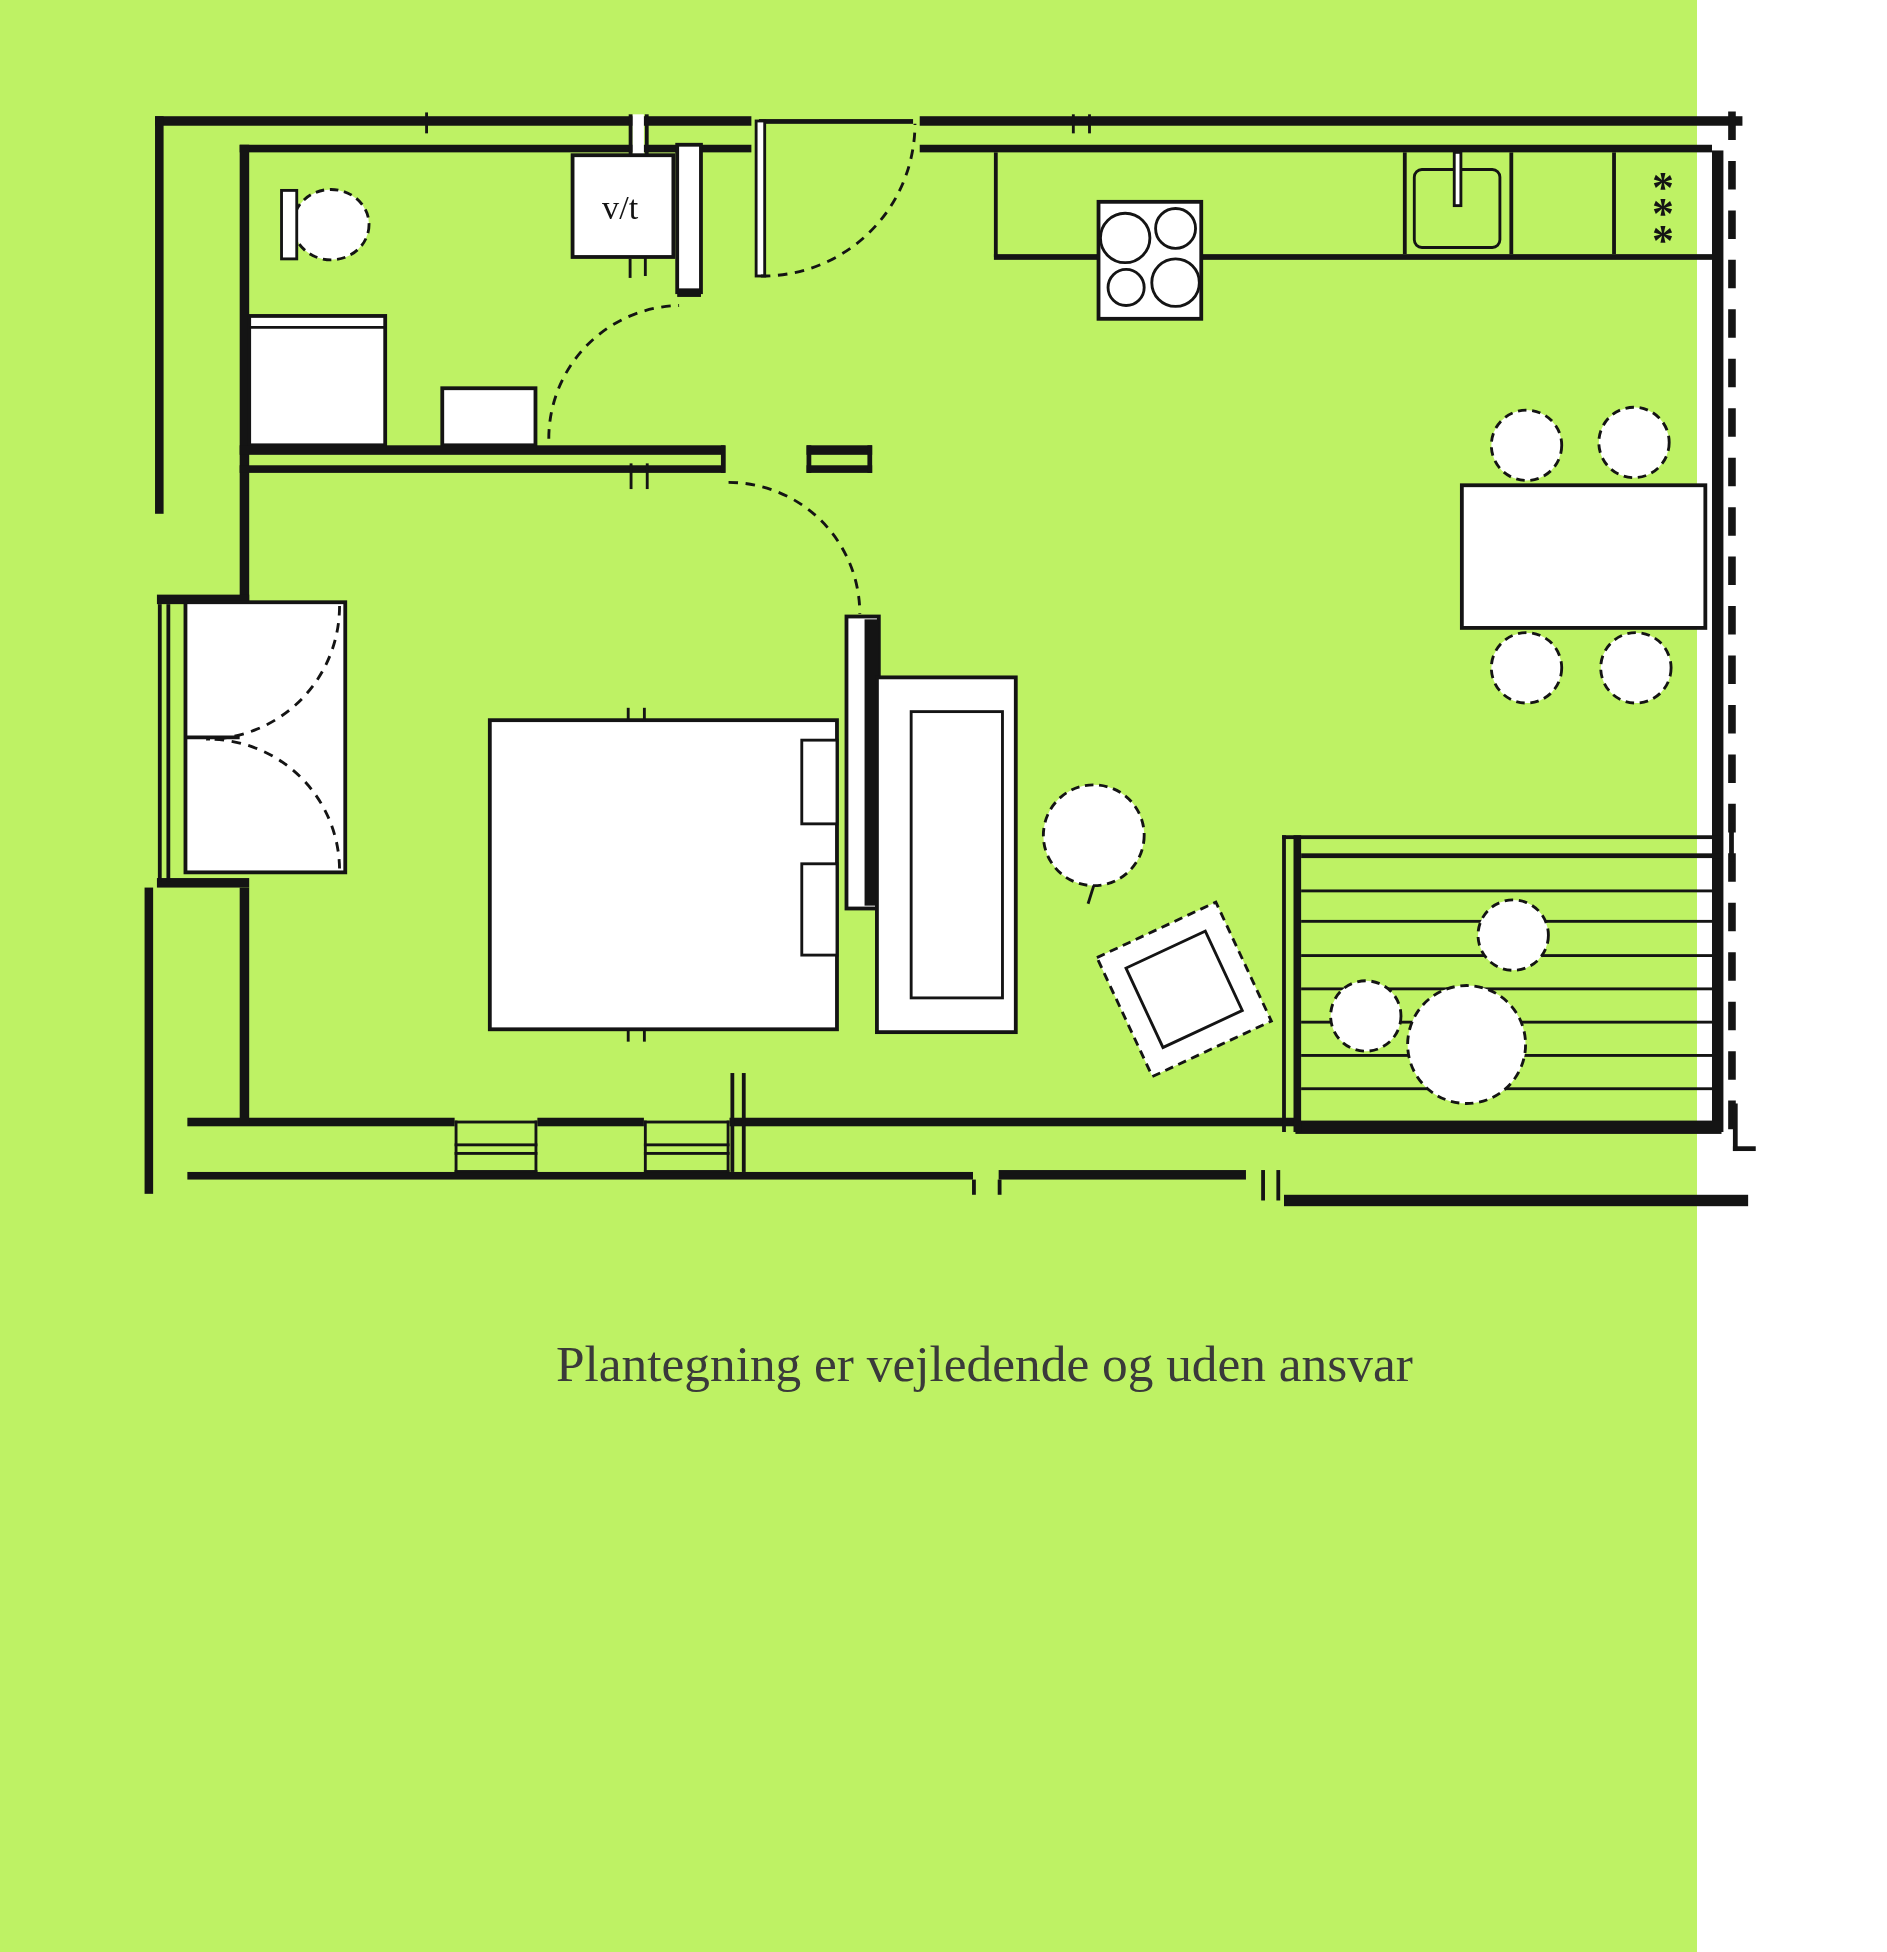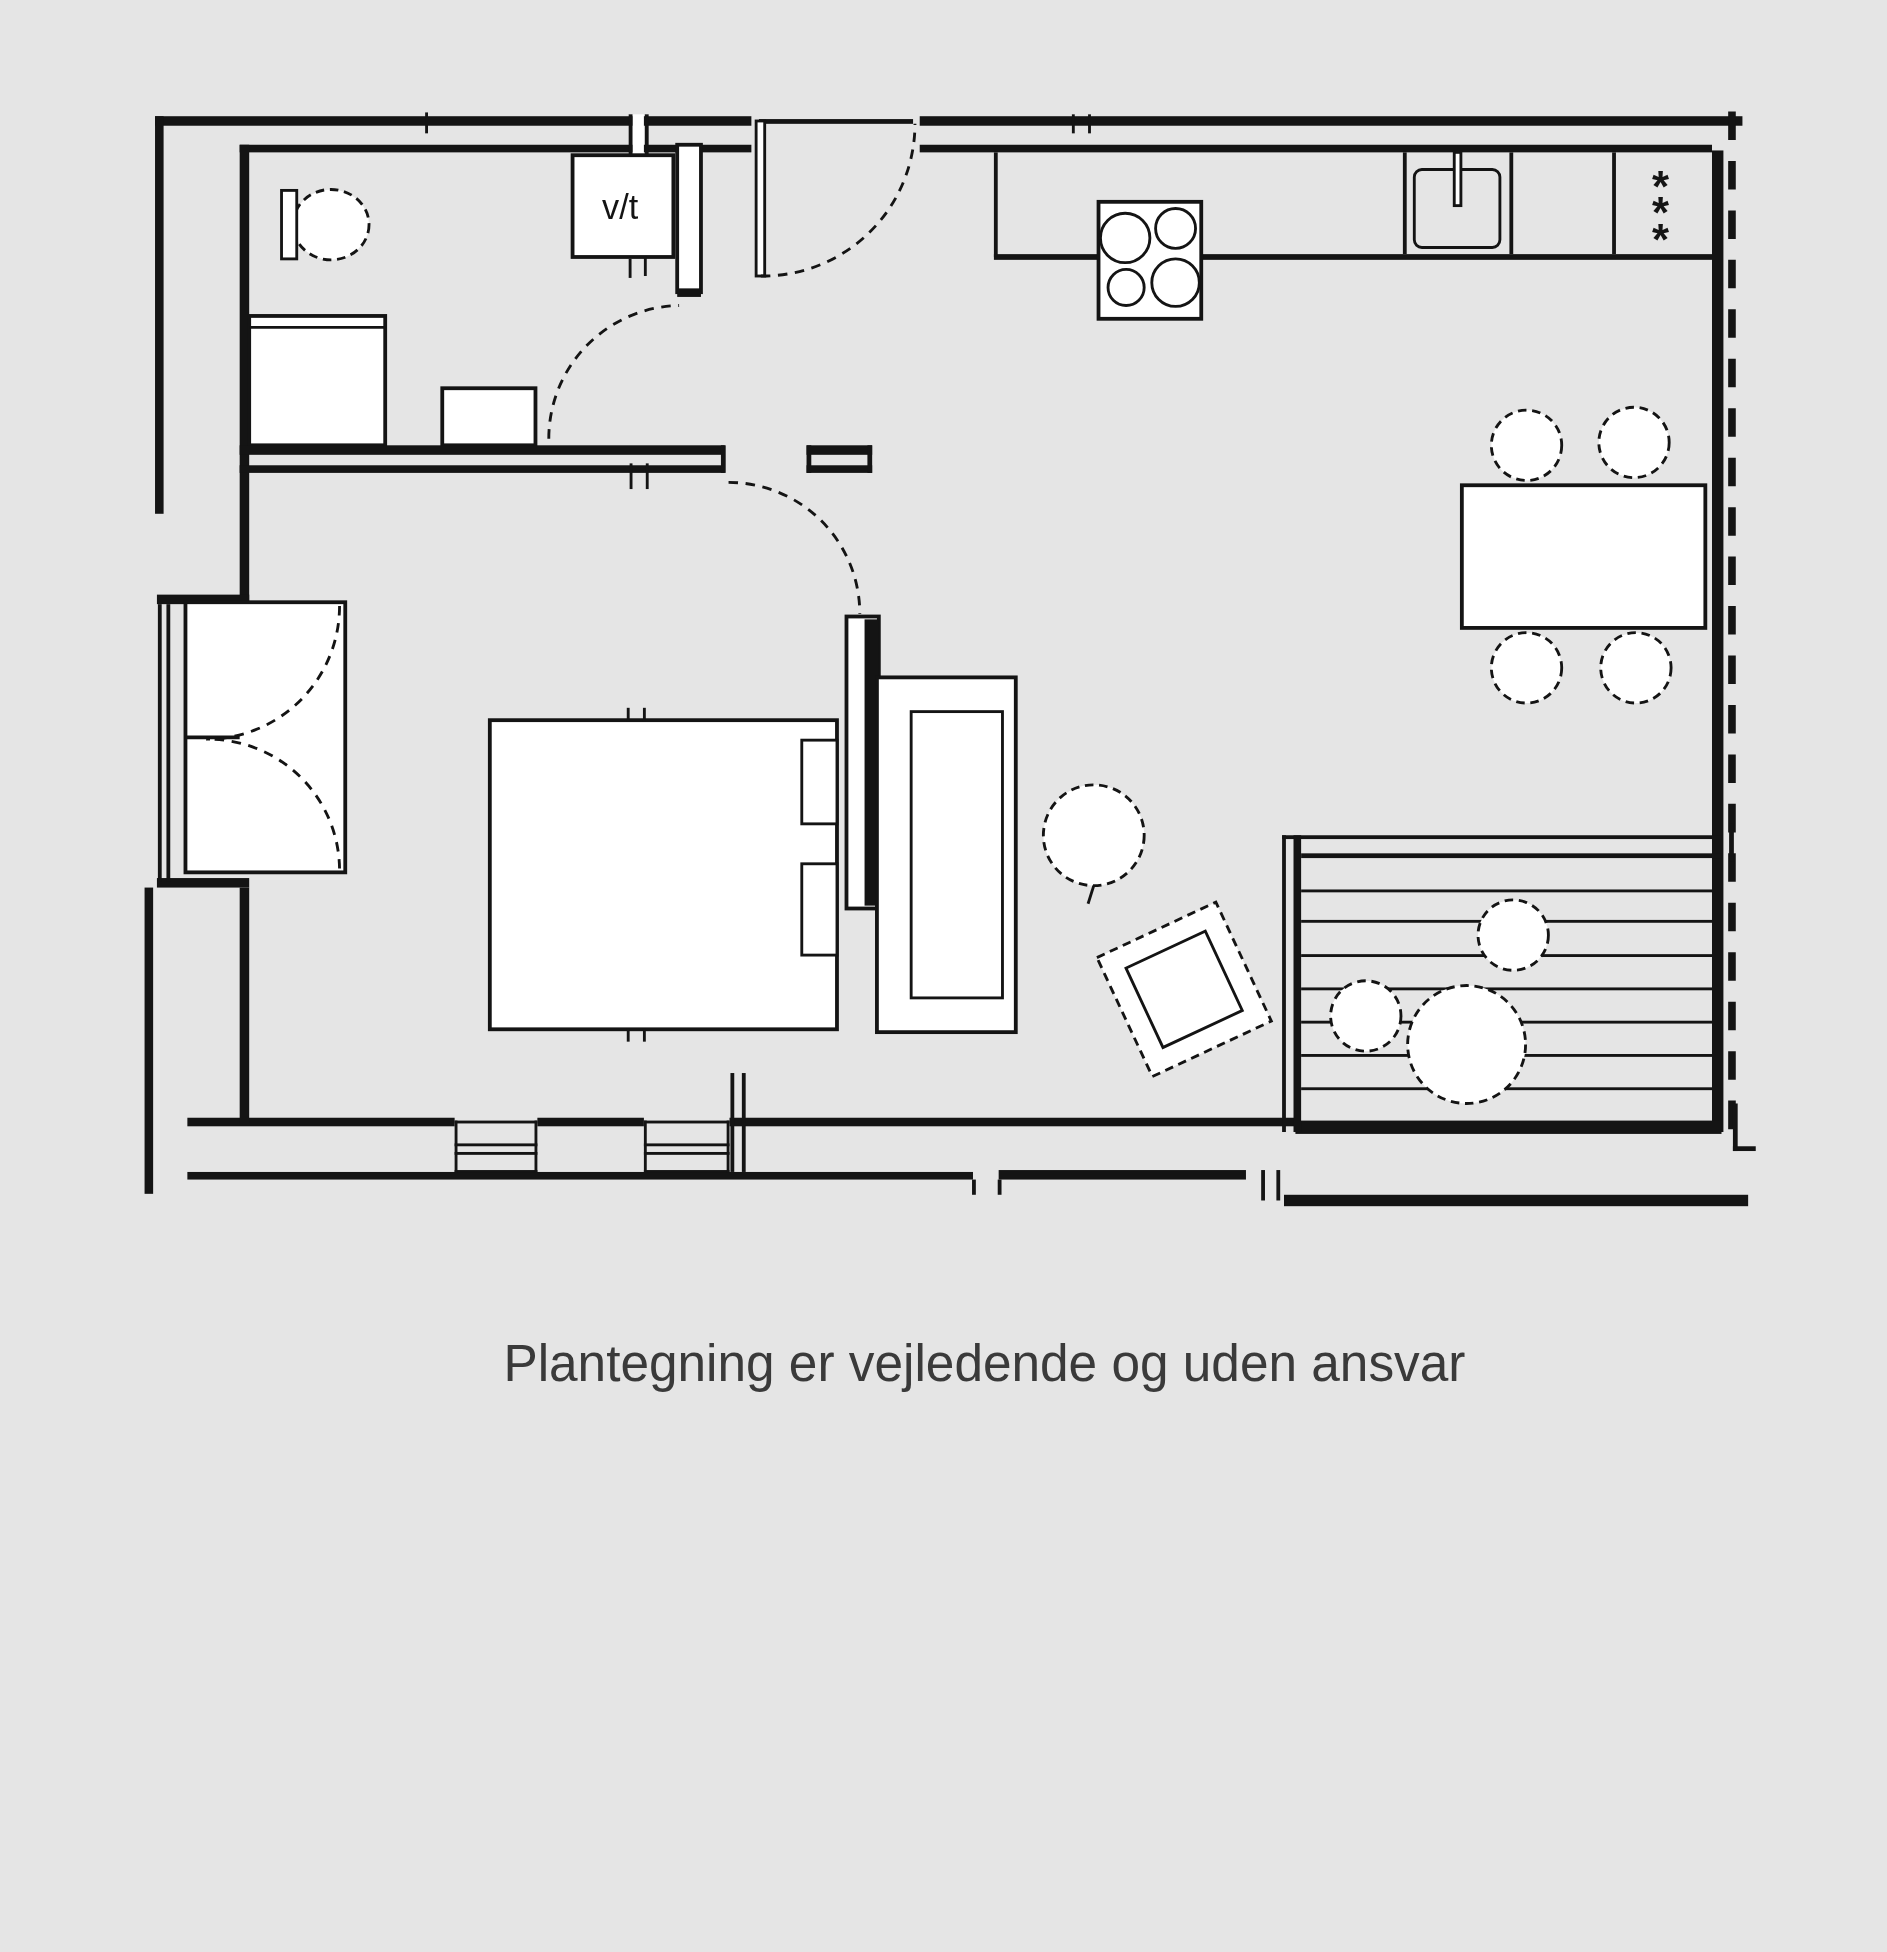--- a/index.html
+++ b/index.html
@@ -1,17 +1,17 @@
 <!DOCTYPE html>
 <html style="font-size:15px"><head>
 <meta charset="utf-8">
 <style>
   html,body { margin:0; padding:0; background:#fff; }
-  #stage { position:relative; width:1887px; height:1953px; background:#e5e5e5;
-           font-family:Liberation Sans, sans-serif; }
+  #stage { position:relative; width:1697px; height:1953px; background:#bef264;
+           font-family:Liberation Serif, serif; }
   svg { position:absolute; left:0; top:0; }
   .blk  { fill:#141414; }
   .wall { fill:none; stroke:#141414; }
   .furn { fill:#ffffff; stroke:#141414; stroke-width:4; }
   .furn3{ fill:#ffffff; stroke:#141414; stroke-width:3; }
   .nofill { fill:none; stroke:#141414; stroke-width:3; }
   .dashf { stroke-dasharray:9 6; }
   .dasha { fill:none; stroke:#141414; stroke-width:3; stroke-dasharray:10 8; }
   .propdash { stroke:#141414; stroke-width:8; stroke-dasharray:30 22; }
   .disclaimer { font-size:54px; fill:#3a3a3a; }

